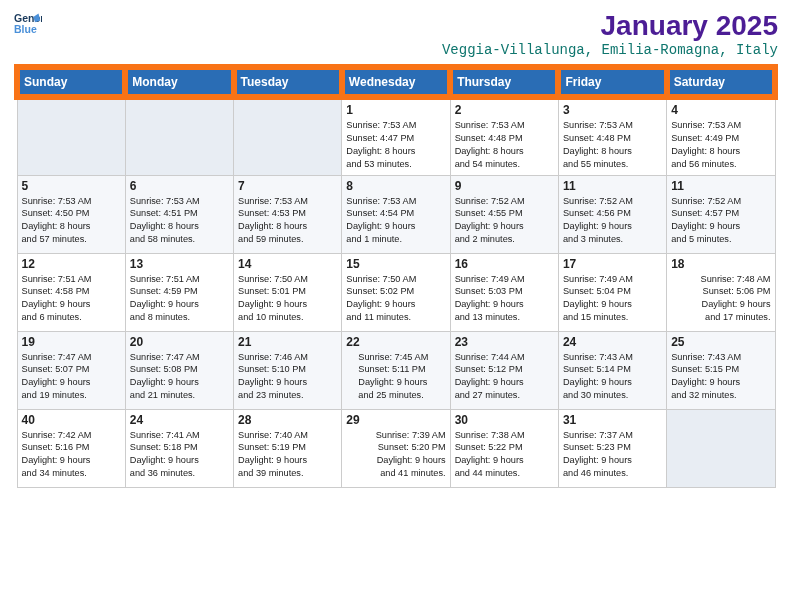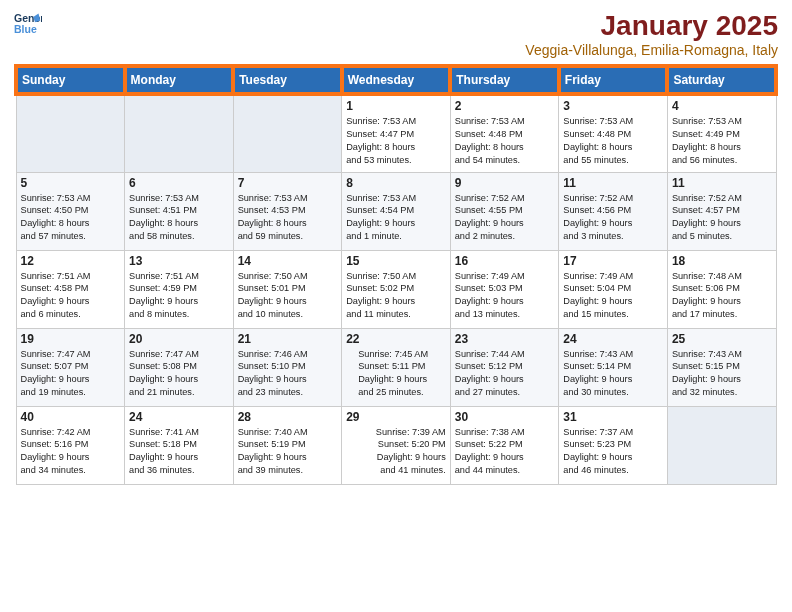--- a/index.html
+++ b/index.html
@@ -28,39 +28,40 @@
     .logo-icon {
       width: 28px;
       height: 28px;
     }
     .title-block {
       text-align: right;
     }
     .month-title {
       font-size: 28px;
       font-weight: bold;
-      color: #7f1d1d;
+      color: #4c1d95;
     }
     .location-title {
       font-size: 14px;
-      color: #a16207;
+      color: #0f766e;
+      font-family: Liberation Mono, monospace;
     }
     table {
       width: 100%;
       border-collapse: collapse;
       table-layout: fixed;
     }
     thead tr th {
       background: #2a6db5;
       color: #fff;
       font-size: 12px;
       font-weight: bold;
       padding: 5px 4px;
       text-align: left;
-      border: 4px solid #f97316;
+      border: 6px solid #f97316;
     }
     tbody tr td {
       border: 1px solid #ccc;
       vertical-align: top;
       padding: 3px 4px;
       font-size: 9.5px;
       color: #222;
       height: 78px;
     }
     tbody tr:nth-child(odd) td {
@@ -238,21 +239,21 @@
           </td>
           <td>
             <div class="day-number">17</div>
             <div class="day-info" style="white-space: pre-line;">Sunrise: 7:49 AM
 Sunset: 5:04 PM
 Daylight: 9 hours
 and 15 minutes.</div>
           </td>
           <td>
             <div class="day-number">18</div>
-            <div class="day-info" style="white-space: pre-line;">Sunrise: 7:48 AM
+            <div class="day-info" style="white-space: pre-line; text-align: right;">Sunrise: 7:48 AM
 Sunset: 5:06 PM
 Daylight: 9 hours
 and 17 minutes.</div>
           </td>
         </tr>
         <tr>
           <td>
             <div class="day-number">19</div>
             <div class="day-info" style="white-space: pre-line;">Sunrise: 7:47 AM
 Sunset: 5:07 PM

